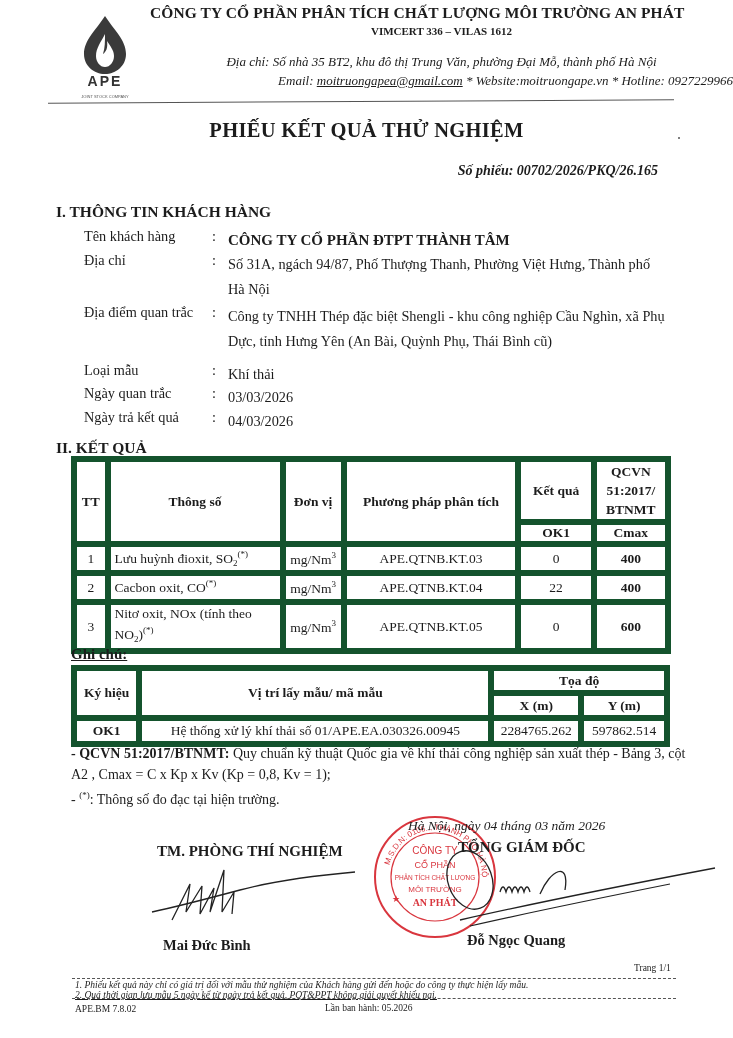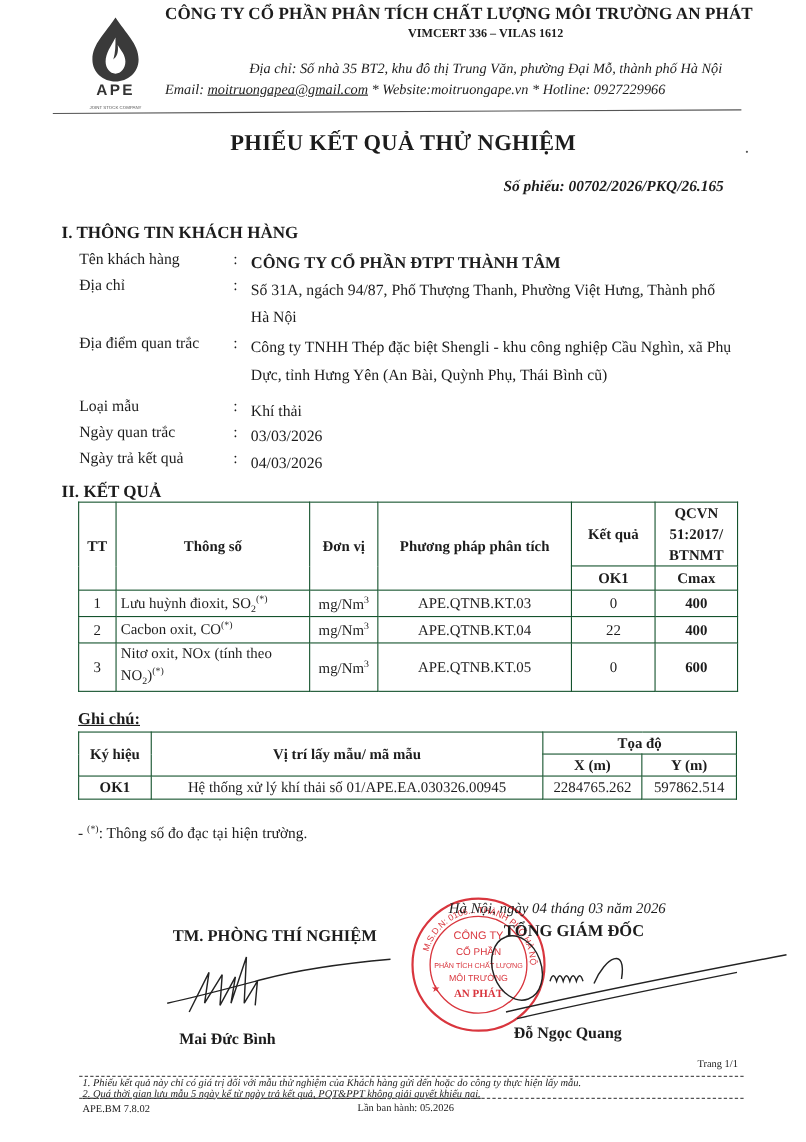--- a/index.html
+++ b/index.html
@@ -4,34 +4,34 @@
 <style>
   html, body { margin:0; padding:0; background:#ffffff; }
   body { width:733px; height:1038px; position:relative; overflow:hidden;
          font-family:"Liberation Serif","DejaVu Serif",serif; color:#1c1c1c; }
   .abs { position:absolute; }
   
   .logo { left:70px; top:12px; width:70px; height:80px; }
   .co-name { left:150px; top:4px; width:583px; font-size:15.5px; font-weight:bold; letter-spacing:0.1px; }
   .vimcert { left:150px; top:25px; width:583px; text-align:center; font-size:11px; font-weight:bold; }
   .addr { left:150px; top:54px; width:583px; text-align:center; font-size:13px; font-style:italic; }
-  .email-line { left:150px; top:73px; width:583px; text-align:left; font-size:13px; font-style:italic; }
+  .email-line { left:150px; top:73px; width:583px; text-align:right; font-size:13px; font-style:italic; }
   .email-line u { text-decoration:underline; }
   .hdr-rule { left:48px; top:101px; width:626px; height:0; border-top:1.5px solid #555; transform:rotate(-0.3deg); }
   .title { left:0; top:119px; width:733px; text-align:center; font-size:20.5px; font-weight:bold; letter-spacing:0.3px; }
   .so-phieu { right:75px; top:163px; font-size:14px; font-weight:bold; font-style:italic; }
   .sec { left:56px; font-size:15.5px; font-weight:bold; }
   .info-row { left:72px; font-size:14.3px; }
-  .info-label { position:absolute; left:0; width:140px; }
+  .info-label { position:absolute; left:12px; width:140px; }
   .info-colon { position:absolute; left:140px; }
   .info-val { position:absolute; left:156px; width:440px; line-height:25px; }
   .bold { font-weight:bold; }
   
   table { border-collapse:collapse; position:absolute; }
-  table td, table th { border:1px solid #14532d; padding:0 4px; font-size:13.5px; }
+  table td, table th { border:6px solid #14532d; padding:0 4px; font-size:13.5px; }
   .res { left:71px; top:456px; width:600px; }
   .res th { font-weight:bold; text-align:center; }
   .res td { height:23px; }
   .c { text-align:center; }
   .b { font-weight:bold;text-align:center; }
   sup, sub { font-size:9px; }
   .note-title { left:71px; top:646px; font-size:15px; font-weight:bold; text-decoration:underline; }
   .loc { left:71px; top:665px; width:599px; }
   .loc th { font-weight:bold; text-align:center; height:19px; }
   .loc td { height:20px; text-align:center; }
@@ -185,20 +185,21 @@
   <tr>
     <td class="b">OK1</td>
     <td>Hệ thống xử lý khí thải số 01/APE.EA.030326.00945</td>
     <td>2284765.262</td>
     <td>597862.514</td>
   </tr>
 </tbody>
   </table>
 
 <div class="abs foot-notes">
+  <div><b>- QCVN 51:2017/BTNMT:</b><span> Quy chuẩn kỹ thuật Quốc gia về khí thải công nghiệp sản xuất thép - Bảng 3, cột A2 , Cmax = C x Kp x Kv (Kp = 0,8, Kv = 1);</span></div>
   <div><span>- </span><sup>(*)</sup><span>: Thông số đo đạc tại hiện trường.</span></div>
 </div>
 
 <svg class="abs stamp" width="130" height="130" viewBox="0 0 130 130">
   <circle cx="65" cy="65" r="60" fill="none" stroke="#d9363e" stroke-width="2"></circle>
   <circle cx="65" cy="65" r="44" fill="none" stroke="#d9363e" stroke-width="1.2"></circle>
   <text x="65" y="42" text-anchor="middle" font-family="Liberation Sans, sans-serif" font-size="10" fill="#d9363e">CÔNG TY</text>
   <text x="65" y="56" text-anchor="middle" font-family="Liberation Sans, sans-serif" font-size="9" fill="#d9363e">CỔ PHẦN</text>
   <text x="65" y="68" text-anchor="middle" font-family="Liberation Sans, sans-serif" font-size="6.5" fill="#d9363e">PHÂN TÍCH CHẤT LƯỢNG</text>
   <text x="65" y="80" text-anchor="middle" font-family="Liberation Sans, sans-serif" font-size="8" fill="#d9363e">MÔI TRƯỜNG</text>

